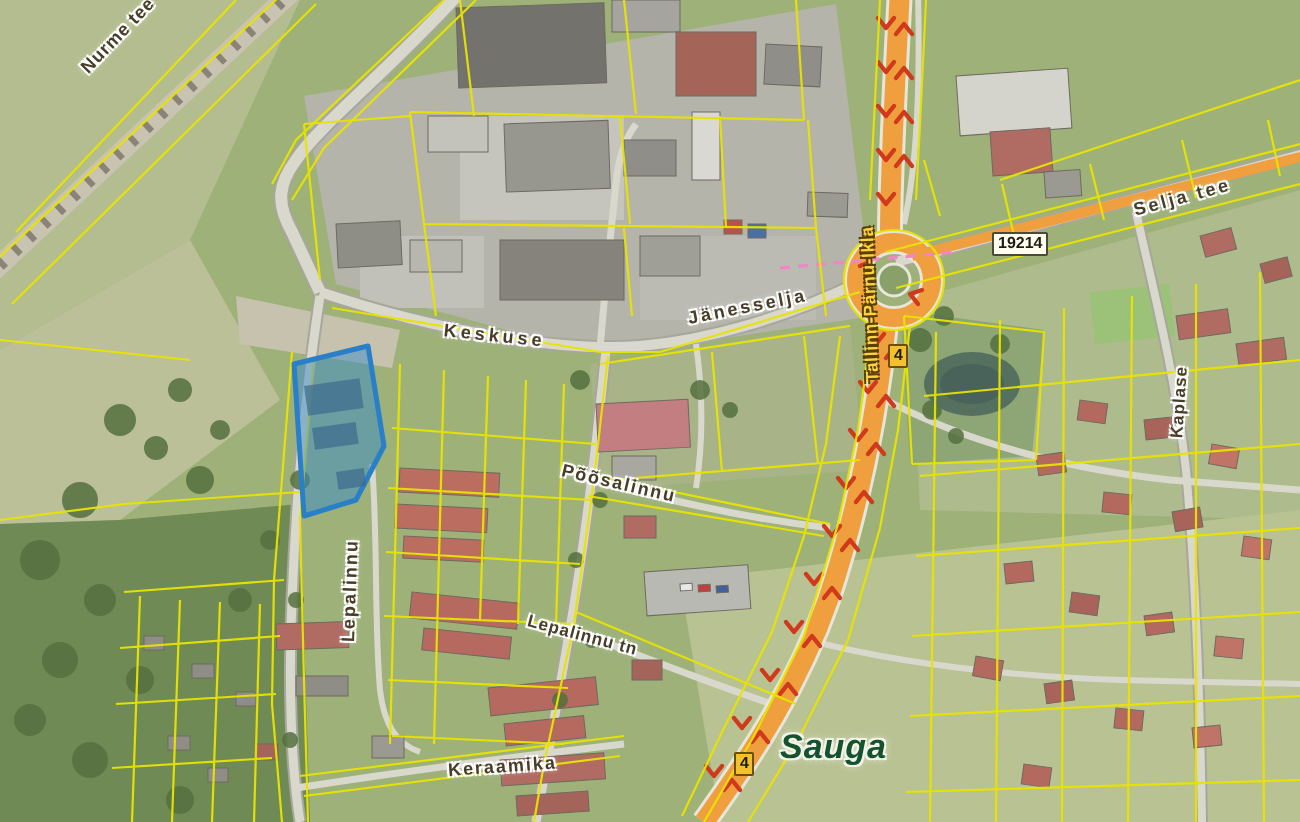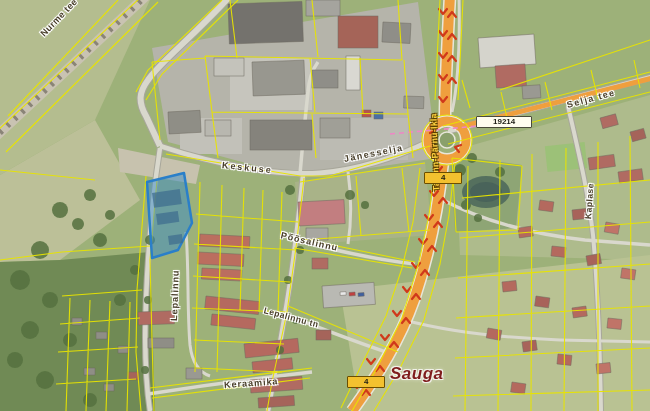--- a/index.html
+++ b/index.html
@@ -4,25 +4,25 @@
 <style>
   html,body{margin:0;padding:0;background:#222;}
   .map{position:relative;width:650px;height:411px;overflow:hidden;
        font-family:"Liberation Sans",sans-serif;background:#9db179;}
   .map svg{position:absolute;left:0;top:0;}
   .street-label{position:absolute;font-weight:bold;font-size:9px;color:#473d28;
     letter-spacing:1.2px;white-space:nowrap;transform-origin:0 50%;
     text-shadow:-1px -1px 0 #fff,1px -1px 0 #fff,-1px 1px 0 #fff,1px 1px 0 #fff,0 0 3px #fff;}
   .hwy-label{color:#ffd23e;letter-spacing:.4px;font-size:8.5px;
     text-shadow:-1px -1px 0 #5a4100,1px -1px 0 #5a4100,-1px 1px 0 #5a4100,1px 1px 0 #5a4100;}
-  .place-label{position:absolute;font-style:italic;font-weight:bold;font-size:17px;color:#7f1d1d;
+  .place-label{position:absolute;font-style:italic;font-weight:bold;font-size:17px;color:#14532d;
     letter-spacing:.5px;
     text-shadow:-1px -1px 0 #f2f2ea,1px -1px 0 #f2f2ea,-1px 1px 0 #f2f2ea,1px 1px 0 #f2f2ea,0 0 4px #f2f2ea;}
   .road-badge{position:absolute;background:#fffdef;border:1px solid #4a4a3a;color:#1c1c14;
-    font-size:8px;font-weight:bold;line-height:10px;padding:0 16px;border-radius:1px;}
+    font-size:8px;font-weight:bold;line-height:10px;padding:0 2px;border-radius:1px;margin-left:20px;}
   .badge-main{background:#f3c12f;border-color:#6b4e00;}
 </style>
 </head>
 <body>
 
 <div class="map">
 <svg width="650" height="411" viewBox="0 0 650 411">
 
   <g>
     <rect x="0" y="0" width="650" height="411" fill="#9db179"></rect>

